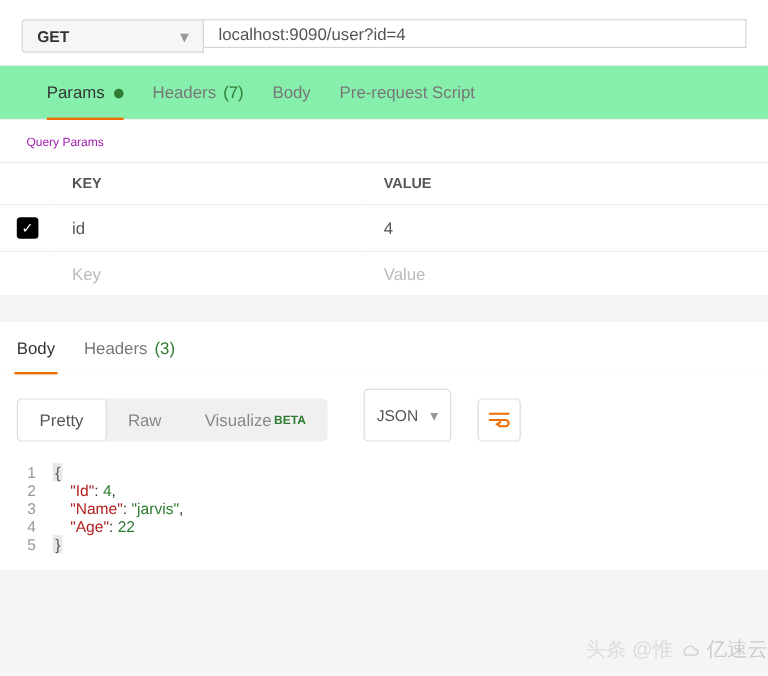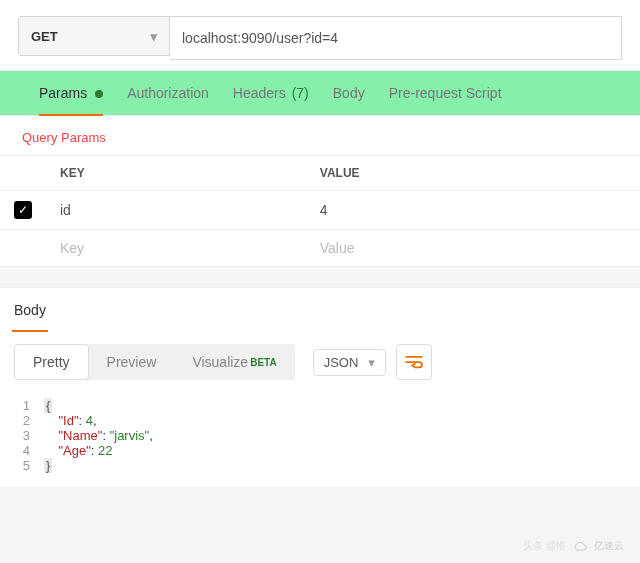--- a/index.html
+++ b/index.html
@@ -1,74 +1,73 @@
 <!DOCTYPE html>
 <html><head>
 <meta charset="utf-8">
 <style>
 * { margin: 0; padding: 0; box-sizing: border-box; font-family: -apple-system, BlinkMacSystemFont, "Segoe UI", Arial, sans-serif; }
 body { background: #f5f5f5; width: 640px; height: 563px; overflow: hidden; font-size: 13px; color: #555; }
 .request-bar { display: flex; padding: 16px 18px 10px 18px; gap: 0; background: #fff; border-bottom: 1px solid #eee; }
-.method-select { width: 152px; height: 40px; border: 1px solid #d6d6d6; background: #f6f6f6; border-radius: 3px 0 0 3px; display: flex; align-items: center; justify-content: space-between; padding: 0 12px; font-weight: 700; color: #333; cursor: pointer; }
+.method-select { width: 152px; height: 28px; border: 1px solid #d6d6d6; background: #f6f6f6; border-radius: 3px 0 0 3px; display: flex; align-items: center; justify-content: space-between; padding: 0 12px; font-weight: 700; color: #333; cursor: pointer; }
 .method-select .chev { color: #999; }
-.url-input { flex: 1; height: 44px; border: 1px solid #d6d6d6; border-left: none; background: #fff; padding: 0 12px; font-size: 14px; color: #555; outline: none; }
+.url-input { flex: 1; height: 24px; border: 1px solid #d6d6d6; border-left: none; background: #fff; padding: 0 12px; font-size: 14px; color: #555; outline: none; }
 .tabs { display: flex; padding: 0 27px; background: #86efac; border-bottom: 1px solid #eee; }
 .tab { padding: 14px 12px; color: #777; cursor: pointer; position: relative; font-size: 14px; }
 .tab.active { color: #333; }
 .tab.active::after { content:''; position:absolute; left:12px; right:12px; bottom:-1px; height:2px; background:#ef6c00; }
 .dot { display:inline-block; width:8px; height:8px; border-radius:50%; background:#2e7d32; margin-left:4px; vertical-align:middle; }
 .badge { color:#2e7d32; margin-left:2px; }
-.section-label { padding: 14px 22px 10px; color: #ef4444; font-size: 13px; background:#fff; }
+.section-label { padding: 14px 22px 10px; color: #a21caf; font-size: 10px; background:#fff; }
 .params-table { width:100%; background:#fff; border-collapse: collapse; }
 .params-table th { text-align:left; padding: 10px 14px; font-size: 12px; font-weight:700; color:#555; border-top:1px solid #eee; border-bottom:1px solid #eee; }
 .params-table td { padding: 10px 14px; border-bottom:1px solid #eee; color:#555; font-size:14px; }
 .params-table td.placeholder { color:#bbb; }
 .check-cell { width:40px; text-align:center; }
 .checkbox { width:18px; height:18px; background:#000; border-radius:3px; display:inline-flex; align-items:center; justify-content:center; color:#fff; font-size:12px; }
 .resp-tabs { display:flex; padding: 0 2px; margin-top:20px; background:#fff; border-top:1px solid #eee; }
 .resp-tab { padding: 14px 12px; color:#777; cursor:pointer; font-size:14px; position:relative; }
 .resp-tab.active { color:#333; }
 .resp-tab.active::after { content:''; position:absolute; left:10px; right:10px; bottom:0; height:2px; background:#ef6c00; }
-.formatter-bar { display:flex; align-items:center; gap:0; padding:12px 14px; background:#fff; }
+.formatter-bar { display:flex; align-items:flex-end; gap:12px; padding:12px 14px; background:#fff; }
 .fmt-tabs { display:flex; background:#f0f0f0; border-radius:4px; overflow:hidden; height:36px; }
 .fmt-tab { padding:0 18px; display:flex; align-items:center; color:#888; cursor:pointer; font-size:14px; }
 .fmt-tab.active { background:#fff; color:#555; border:1px solid #ddd; border-radius:4px; }
 .beta { color:#2e7d32; font-size:10px; vertical-align:super; margin-left:2px;font-weight:bold; }
-.type-select { margin-left:18px; height:27px; border:1px solid #ddd; border-radius:4px; padding:0 10px; display:flex; align-items:center; gap:10px; color:#555; cursor:pointer; }
+.type-select { margin-left:18px; height:44px; border:1px solid #ddd; border-radius:4px; padding:0 10px; display:flex; align-items:center; gap:10px; color:#555; cursor:pointer; }
 .wrap-btn { margin-left:10px; width:36px; height:36px; border:1px solid #ddd; border-radius:4px; display:flex; align-items:center; justify-content:center; }
 .wrap-icon { width:18px; height:14px; }
 .code-area { background:#fff; padding: 6px 14px 14px; font-family: Consolas, Menlo, monospace; font-size:13px; }
 .code-line { display:flex; }
 .ln { width:30px; text-align:right; color:#999; padding-right:14px; user-select:none; }
 .code { white-space:pre; }
 .brace { background:#e8e8e8; padding:0 2px; }
 .key { color:#b22222; }
 .str { color:#2e7d32; }
 .num { color:#2e7d32; }
 .punct { color:#333; }
-.watermark { position:absolute; right:16px; bottom:10px; font-size:10px; color:#ccc; display:flex; align-items:center; gap:6px; }
+.watermark { position:absolute; right:0; bottom:10px; font-size:17px; color:#ccc; display:flex; align-items:center; gap:6px; }
 .wtext1 { color:#ddd; }
 </style>
 </head>
 <body>
 
 <div class="request-bar">
   <div class="method-select">
     <span>GET</span>
     <span class="chev">▾</span>
   </div>
   <input class="url-input" value="localhost:9090/user?id=4" style="">
 </div>
 
 <div class="tabs">
   <div class="tab active">
     <span>Params</span>
     <span class="dot"></span>
   </div>
-  <div class="tab">Authorization</div>
   <div class="tab">
     <span>Headers</span>
     <span class="badge">(7)</span>
   </div>
   <div class="tab">Body</div>
   <div class="tab">Pre-request Script</div>
 </div>
 
 <div class="section-label">Query Params</div>
 
@@ -91,26 +90,30 @@
     <tr>
       <td class="check-cell"></td>
       <td class="placeholder">Key</td>
       <td class="placeholder">Value</td>
     </tr>
   </tbody>
 </table>
 
 <div class="resp-tabs">
   <div class="resp-tab active">Body</div>
+  <div class="resp-tab">
+    <span>Headers</span>
+    <span class="badge">(3)</span>
+  </div>
 </div>
 
 <div class="formatter-bar">
   <div class="fmt-tabs">
     <div class="fmt-tab active">Pretty</div>
-    <div class="fmt-tab">Preview</div>
+    <div class="fmt-tab">Raw</div>
     <div class="fmt-tab">
       <span>Visualize</span>
       <span class="beta">BETA</span>
     </div>
   </div>
   <div class="type-select">
     <span>JSON</span>
     <span style="color:#999">▾</span>
   </div>
   <div class="wrap-btn">

